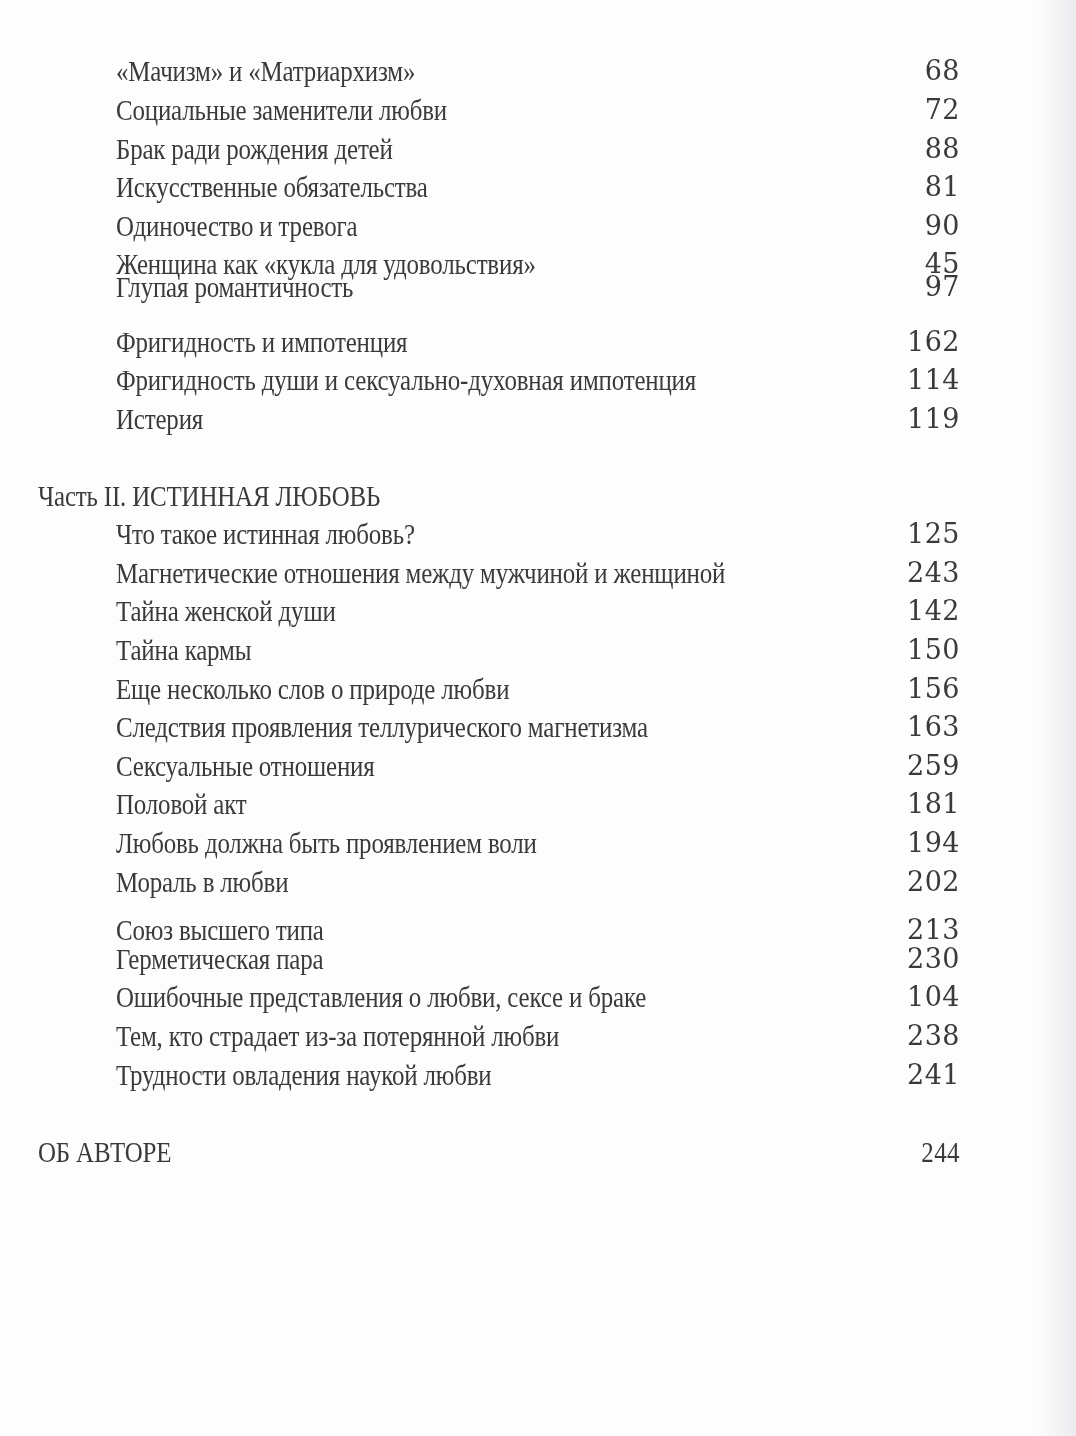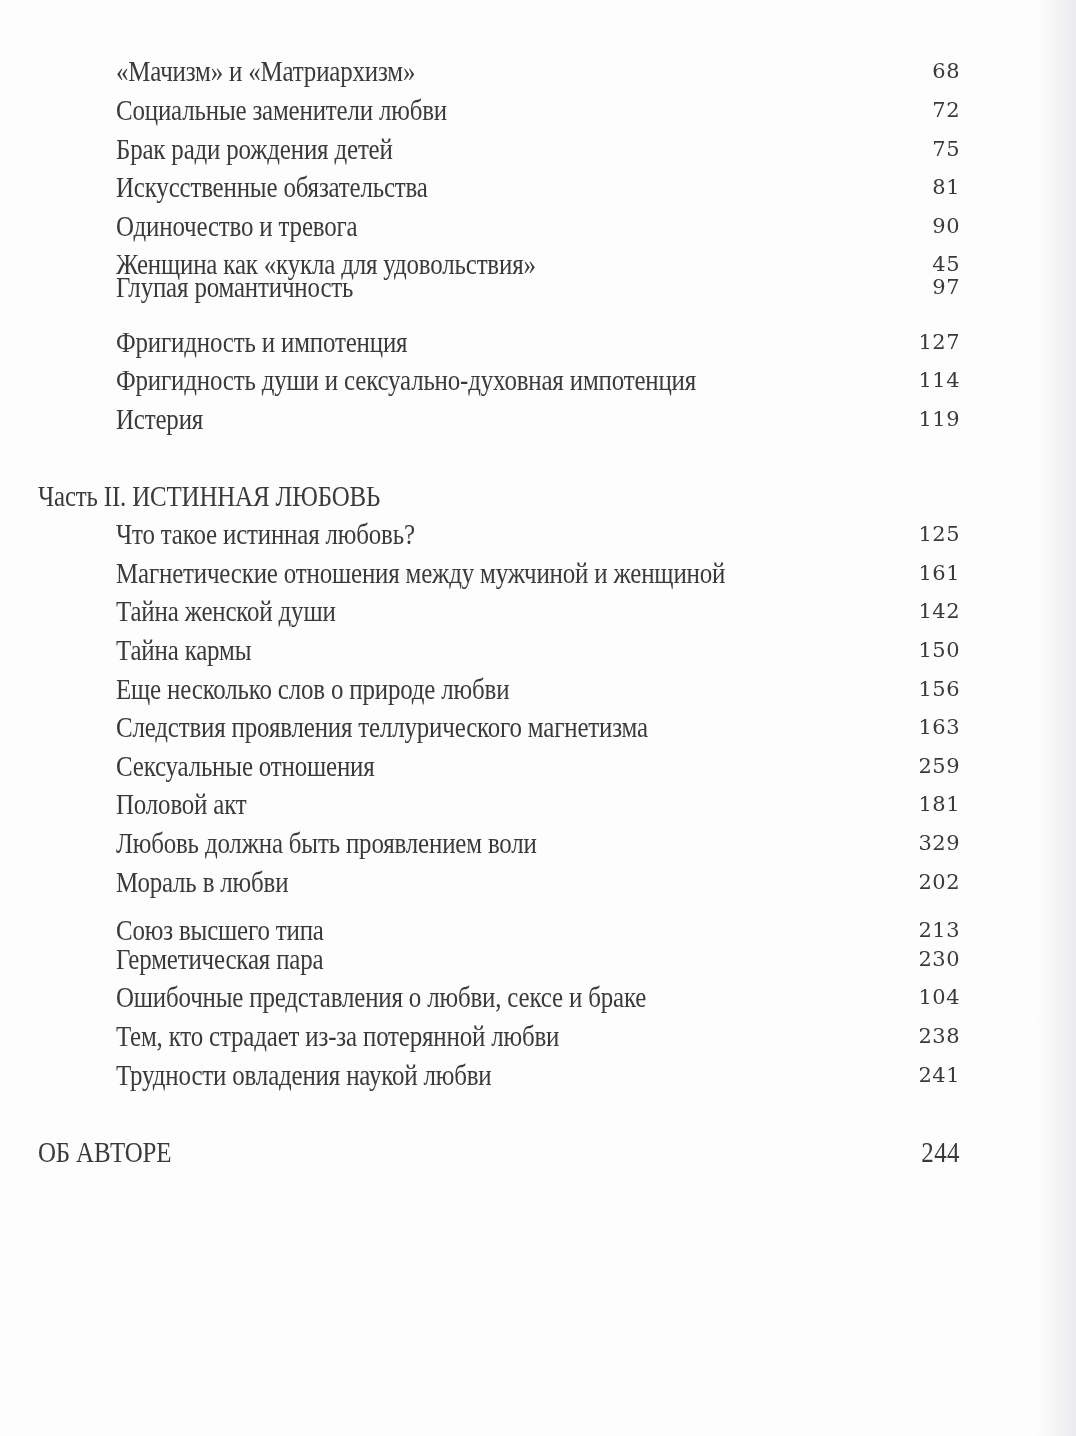--- a/index.html
+++ b/index.html
@@ -44,21 +44,21 @@
       letter-spacing: -0.2px;
     }
     .row.sub .title { left: 116px; }
     .row.part .title { left: 38px; }
     .row .page {
       position: absolute;
       top: 0;
       right: 36px;
       text-align: right;
       font-family: "DejaVu Serif", "Liberation Serif", serif;
-      font-size: 21px;
+      font-size: 27px;
       letter-spacing: 0.5px;
     }
     .row.author .page {
       font-family: "Liberation Serif", serif;
       font-size: 29px;
       transform: scaleX(0.86);
       transform-origin: right center;
     }
   </style>
 </head>
@@ -69,62 +69,62 @@
   <div class="row sub" style="top:52px">
     <span class="title">«Мачизм» и «Матриархизм»</span>
     <span class="page">68</span>
   </div>
   <div class="row sub" style="top:91px">
     <span class="title">Социальные заменители любви</span>
     <span class="page">72</span>
   </div>
   <div class="row sub" style="top:130px">
     <span class="title">Брак ради рождения детей</span>
-    <span class="page">75</span>
+    <span class="page">88</span>
   </div>
   <div class="row sub" style="top:168px">
     <span class="title">Искусственные обязательства</span>
     <span class="page">81</span>
   </div>
   <div class="row sub" style="top:207px">
     <span class="title">Одиночество и тревога</span>
     <span class="page">90</span>
   </div>
   <div class="row sub" style="top:245px">
     <span class="title">Женщина как «кукла для удовольствия»</span>
     <span class="page">45</span>
   </div>
   <div class="row sub" style="top:268px">
     <span class="title">Глупая романтичность</span>
     <span class="page">97</span>
   </div>
   <div class="row sub" style="top:323px">
     <span class="title">Фригидность и импотенция</span>
-    <span class="page">127</span>
+    <span class="page">162</span>
   </div>
   <div class="row sub" style="top:361px">
     <span class="title">Фригидность души и сексуально-духовная импотенция</span>
     <span class="page">114</span>
   </div>
   <div class="row sub" style="top:400px">
     <span class="title">Истерия</span>
     <span class="page">119</span>
   </div>
 
   <div class="row part" style="top:477px">
     <span class="title">Часть II. ИСТИННАЯ ЛЮБОВЬ</span>
   </div>
 
   <div class="row sub" style="top:515px">
     <span class="title">Что такое истинная любовь?</span>
     <span class="page">125</span>
   </div>
   <div class="row sub" style="top:554px">
     <span class="title">Магнетические отношения между мужчиной и женщиной</span>
-    <span class="page">161</span>
+    <span class="page">243</span>
   </div>
   <div class="row sub" style="top:592px">
     <span class="title">Тайна женской души</span>
     <span class="page">142</span>
   </div>
   <div class="row sub" style="top:631px">
     <span class="title">Тайна кармы</span>
     <span class="page">150</span>
   </div>
   <div class="row sub" style="top:670px">
@@ -138,21 +138,21 @@
   <div class="row sub" style="top:747px">
     <span class="title">Сексуальные отношения</span>
     <span class="page">259</span>
   </div>
   <div class="row sub" style="top:785px">
     <span class="title">Половой акт</span>
     <span class="page">181</span>
   </div>
   <div class="row sub" style="top:824px">
     <span class="title">Любовь должна быть проявлением воли</span>
-    <span class="page">329</span>
+    <span class="page">194</span>
   </div>
   <div class="row sub" style="top:863px">
     <span class="title">Мораль в любви</span>
     <span class="page">202</span>
   </div>
   <div class="row sub" style="top:911px">
     <span class="title">Союз высшего типа</span>
     <span class="page">213</span>
   </div>
   <div class="row sub" style="top:940px">

